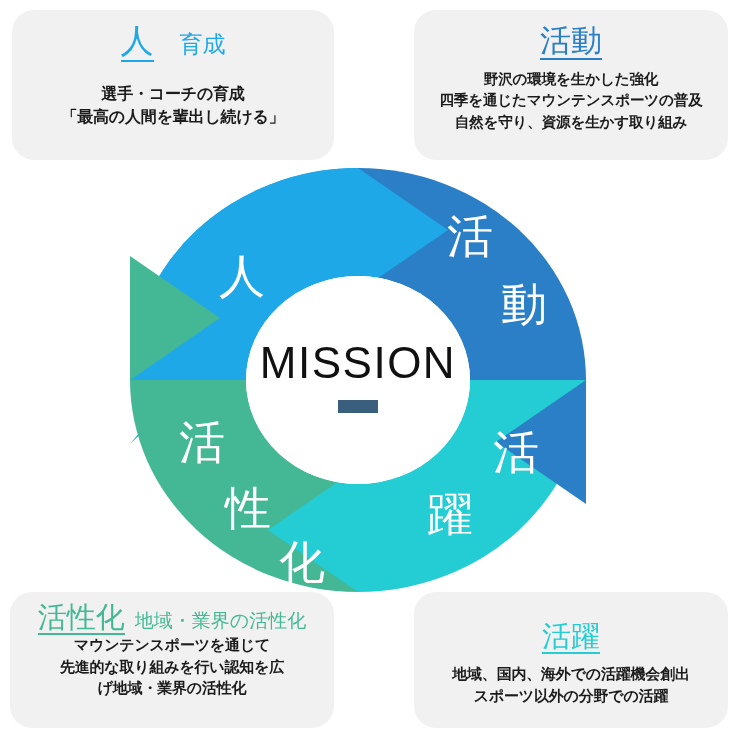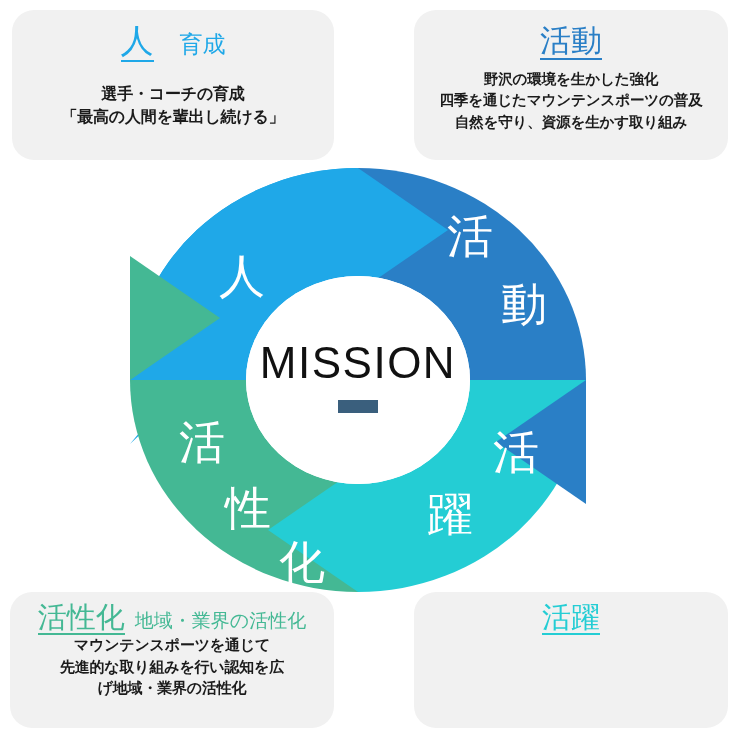--- a/index.html
+++ b/index.html
@@ -78,21 +78,21 @@
   .card-tr .card-kanji { font-size: 31px; color: #2a7fc6; }
   .card-tr .card-sub   { font-size: 20px; color: #2a7fc6; }
   .card-tr .card-head  { }
   .card-tr .card-body  { font-size: 14.6px; margin-top: 8px; }
 
   .card-bl .card-kanji { font-size: 29px; color: #44b894; }
   .card-bl .card-sub   { font-size: 19px; color: #44b894; }
   .card-bl .card-head  { gap: 10px; }
   .card-bl .card-body  { font-size: 15px; margin-top: 0; line-height: 1.42; }
 
-  .card-br .card-kanji { font-size: 29px; color: #24cdd4; }
+  .card-br .card-kanji { font-size: 29px; color: #24cdd4; margin-top: 19px; }
   .card-br .card-sub   { font-size: 19px; color: #24cdd4; }
   .card-br .card-head  { gap: 10px; }
   .card-br .card-body  { font-size: 15px; margin-top: 10px; line-height: 1.45; }
 
   
   #wheel-wrap {
     position: absolute;
     left: 130px;
     top: 168px;
     width: 456px;
@@ -143,20 +143,22 @@
     </div>
     <div class="card-body">マウンテンスポーツを通じて
 先進的な取り組みを行い認知を広
 げ地域・業界の活性化</div>
   </div>
 
   <div class="info-card card-br">
     <div class="card-head">
       <span class="card-kanji">活躍</span>
     </div>
+    <div class="card-body">地域、国内、海外での活躍機会創出
+スポーツ以外の分野での活躍</div>
   </div>
 
   <div id="wheel-wrap">
     <svg id="wheel" viewBox="0 0 456 424" xmlns="http://www.w3.org/2000/svg">
       <defs>
 
         <mask id="donut-hole">
           <rect x="0" y="0" width="456" height="424" fill="#ffffff"></rect>
           <ellipse cx="228" cy="212" rx="112" ry="104" fill="#000000"></ellipse>
         </mask>

